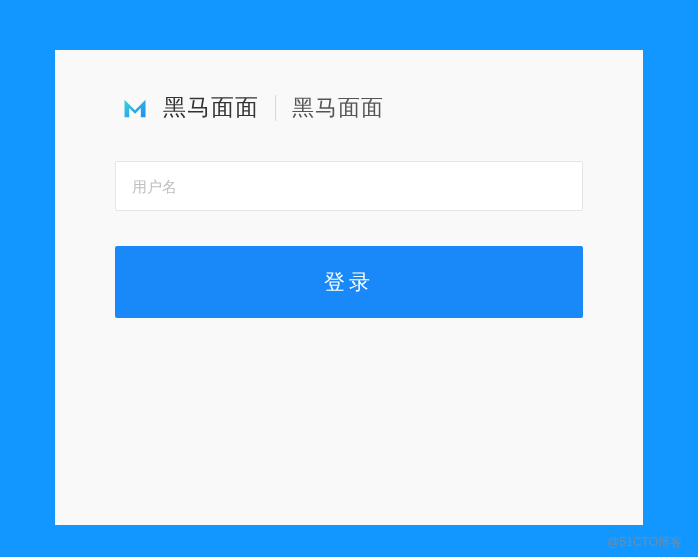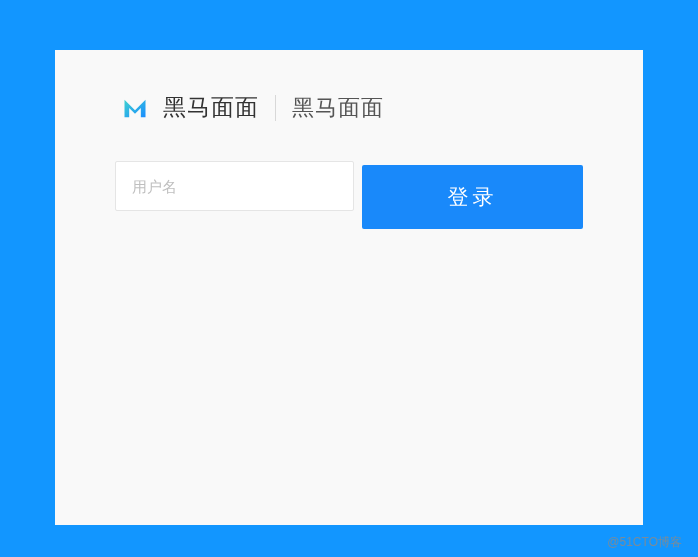--- a/index.html
+++ b/index.html
@@ -51,40 +51,40 @@
       margin: 0 16px;
     }
     .page-title {
       font-size: 22px;
       color: #555555;
       font-weight: 400;
       letter-spacing: 1px;
     }
     .form {
       display: flex;
-      flex-direction: row;
-      gap: 8px;
+      flex-direction: column;
+      gap: 31px;
     }
     .input-field {
       width: 100%;
       height: 50px;
       border: 1px solid #e5e5e5;
       background: #ffffff;
       padding: 0 16px;
       font-size: 15px;
       color: #333;
       outline: none;
       border-radius: 2px;
     }
     .input-field::placeholder {
       color: #bfbfbf;
     }
     .login-button {
       width: 100%;
-      height: 64px;
+      height: 72px;
       background: #1989fa;
       color: #ffffff;
       border: none;
       font-size: 21px;
       cursor: pointer;
       letter-spacing: 4px;
       border-radius: 2px;
       margin-top: 4px;
     }
     .watermark {

